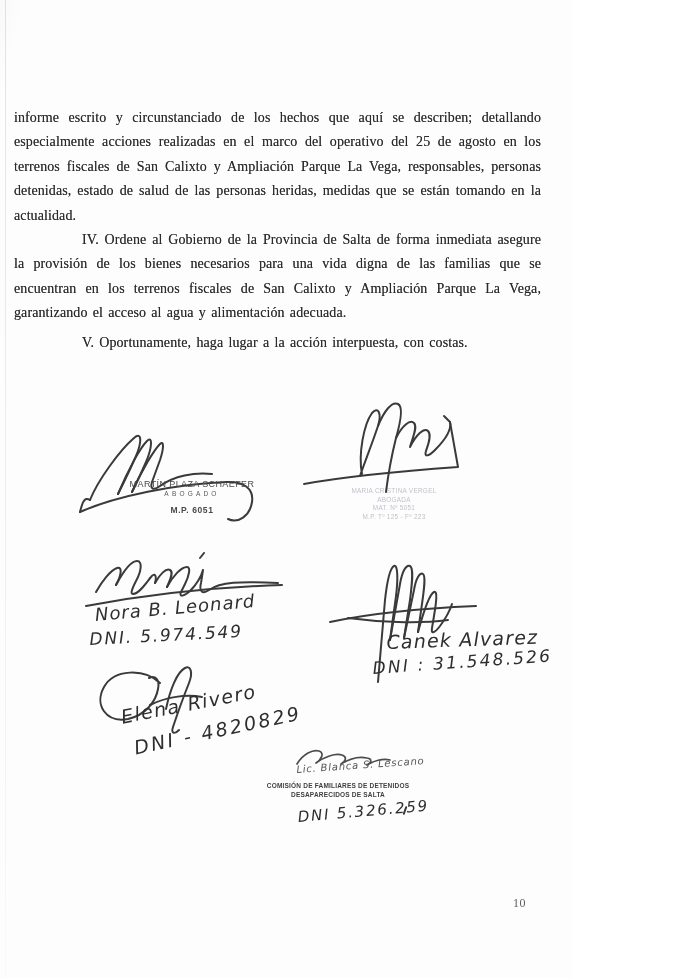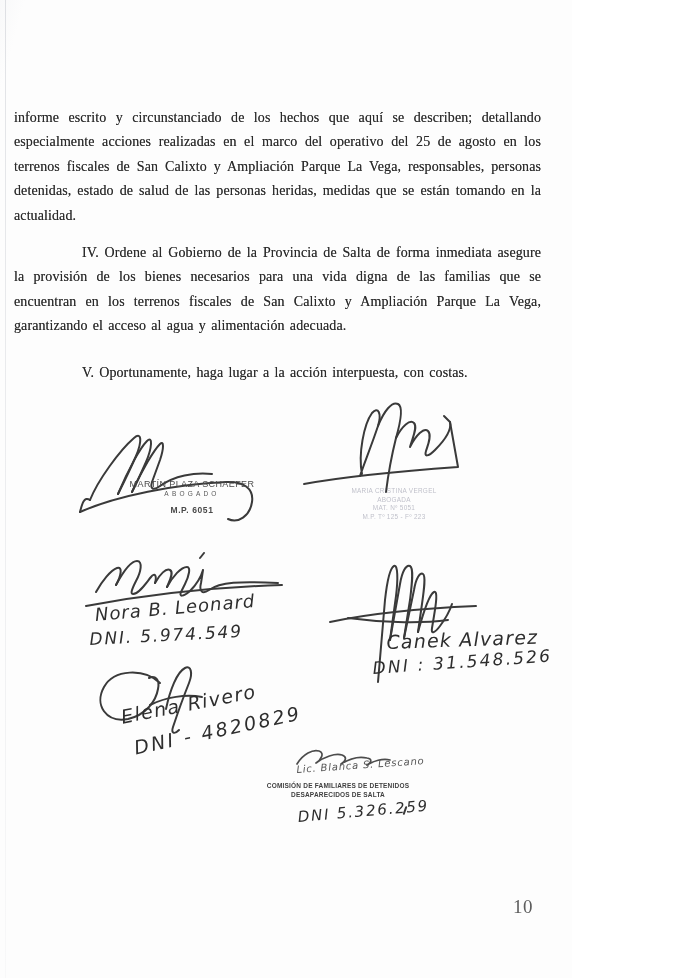--- a/index.html
+++ b/index.html
@@ -19,21 +19,21 @@
   }
   .doc-text{
     position:absolute;left:14px;top:106px;width:527px;
     font-size:14px;line-height:24.4px;
     text-align:justify;word-spacing:1.6px;letter-spacing:0.1px;
     color:#2b2b2b;
     text-shadow:0 0 0.45px rgba(40,40,40,0.65);
   }
   .doc-text p{margin:0;}
   .doc-text p.indent{text-indent:68px;}
-  .doc-text p + p{margin-top:13px;}
+  .doc-text p + p{margin-top:0;}
   .sig-svg{position:absolute;}
   .sig-svg path{fill:none;stroke:#3a3a3a;stroke-width:2;stroke-linecap:round;stroke-linejoin:round;}
   .sig-svg.light path{stroke:#4c4c4c;stroke-width:1.7;}
   .stamp{
     position:absolute;text-align:center;
     font-family:"Liberation Sans", sans-serif;
     color:#4a4a4a;
   }
   .stamp .s-name{font-size:9px;font-weight:normal;letter-spacing:0.4px;white-space:nowrap;}
   .stamp .s-role{font-size:6.5px;letter-spacing:3.2px;margin-top:1px;color:#585858;}
@@ -48,37 +48,37 @@
   .hw{
     position:absolute;
     font-family:"DejaVu Sans", sans-serif;
     font-style:italic;
     color:#2e2e2e;
     white-space:nowrap;
     transform-origin:left top;
   }
   .page-num{
     position:absolute;left:513px;top:896px;
-    font-size:19px;color:#5d5d5d;letter-spacing:0.5px;
+    font-size:12px;color:#5d5d5d;letter-spacing:0.5px;
   }
   .pen-tick{
     position:absolute;left:404px;top:806px;width:2px;height:9px;
     background:#3a3a3a;border-radius:1px;transform:rotate(20deg);
   }
 </style>
 </head>
 <body>
 
 <div class="page">
   <div class="scan-edge"></div>
 
   <div class="doc-text">
     <p>informe escrito y circunstanciado de los hechos que aquí se describen; detallando especialmente acciones realizadas en el marco del operativo del 25 de agosto en los terrenos fiscales de San Calixto y Ampliación Parque La Vega, responsables, personas detenidas, estado de salud de las personas heridas, medidas que se están tomando en la actualidad.</p>
     <p class="indent">IV. Ordene al Gobierno de la Provincia de Salta de forma inmediata asegure la provisión de los bienes necesarios para una vida digna de las familias que se encuentran en los terrenos fiscales de San Calixto y Ampliación Parque La Vega, garantizando el acceso al agua y alimentación adecuada.</p>
-    <p class="indent" style="margin-top:22px;">V. Oportunamente, haga lugar a la acción interpuesta, con costas.</p>
+    <p class="indent" style="margin-top:5px;">V. Oportunamente, haga lugar a la acción interpuesta, con costas.</p>
   </div>
 
   <svg class="sig-svg" style="left:76px;top:426px;" width="186" height="100" viewBox="0 0 186 100">
     <path d="M14,74 C22,54 44,24 58,12 C66,5 66,16 60,30 C54,44 46,60 42,68"></path>
     <path d="M42,68 C52,44 64,22 71,15 C77,9 76,22 70,36 C64,50 58,62 56,66"></path>
     <path d="M56,66 C66,44 78,24 84,18 C88,14 88,22 84,34 L76,56 C74,63 77,65 84,60 C98,50 118,46 136,48"></path>
     <path d="M4,86 C40,70 100,58 150,56 C168,55 178,63 176,76 C174,90 162,98 152,93"></path>
     <path d="M14,74 C8,70 6,78 4,86"></path>
   </svg>
   <div class="stamp" style="left:110px;top:479px;width:164px;">

